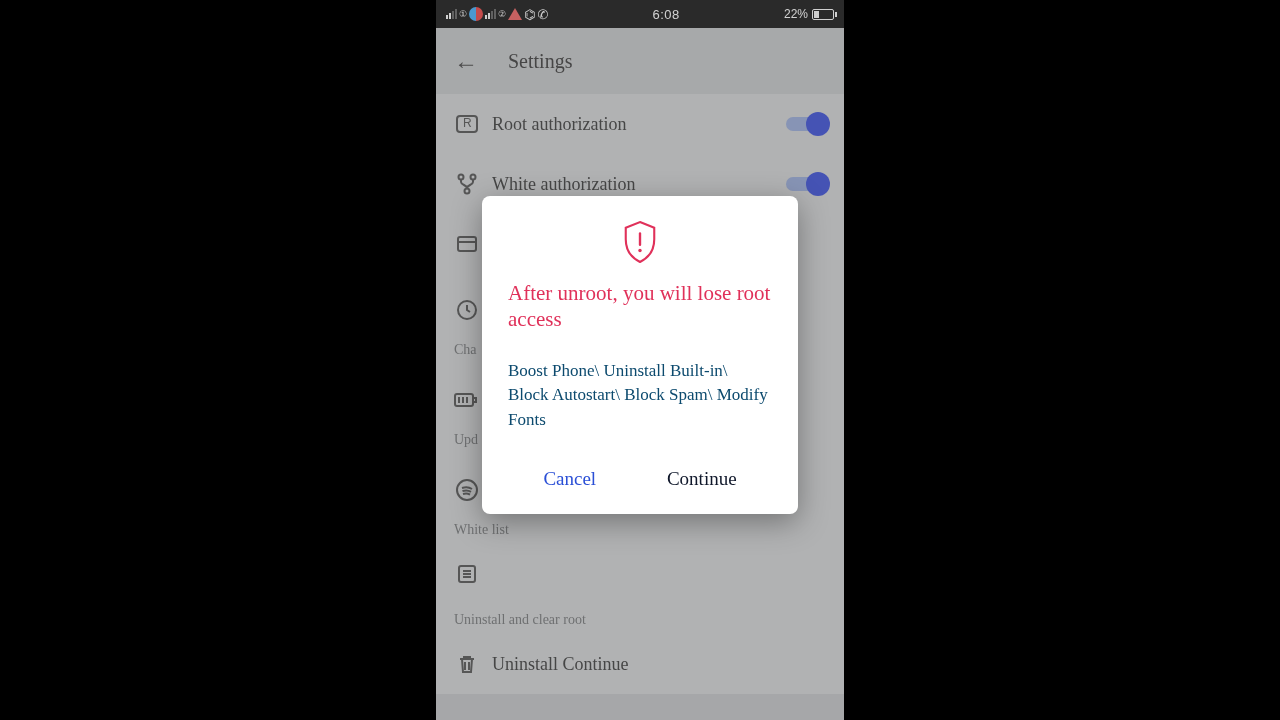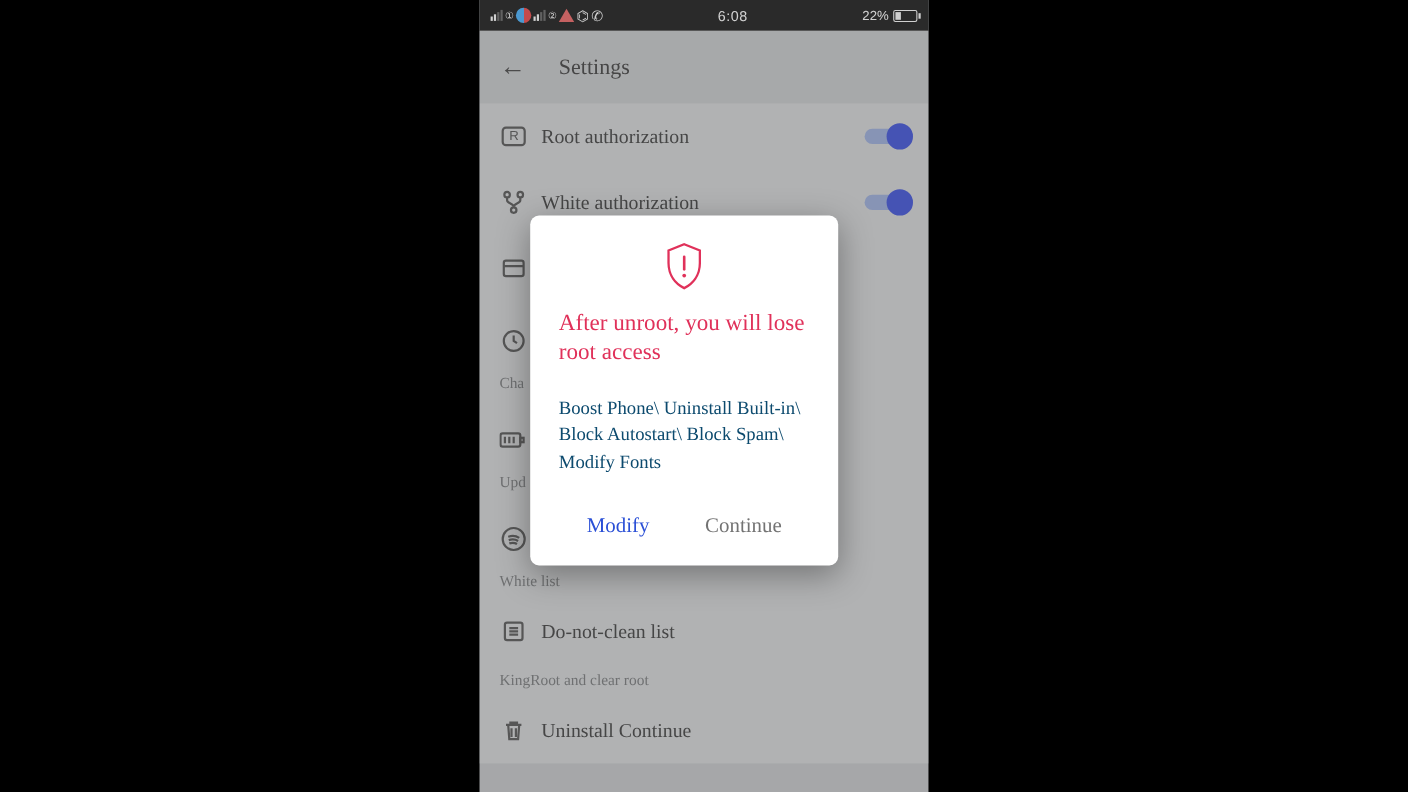--- a/index.html
+++ b/index.html
@@ -83,34 +83,34 @@
     inset: 0;
     background: rgba(120,120,120,0.35);
     pointer-events: none;
   }
   
   
   .dialog {
     position: absolute;
     left: 482px;
     top: 196px;
-    width: 280px;
+    width: 316px;
     background: #fff;
     border-radius: 8px;
     box-shadow: 0 8px 30px rgba(0,0,0,0.35);
     padding: 24px 26px 18px;
   }
   .dlg-icon { display:flex; justify-content:center; margin-bottom: 16px; }
   .shield { width: 38px; height: 44px; }
   .dlg-title { color: #e0315a; font-size: 21px; line-height: 1.25; font-family: 'Comic Sans MS', cursive; margin-bottom: 26px; }
   .dlg-body { color: #0c4a6e; font-size: 17px; line-height: 1.45; font-family: 'Comic Sans MS', cursive; margin-bottom: 28px; }
   .dlg-actions { display:flex; justify-content: space-around; padding: 4px 0 2px; }
   .dlg-btn { font-size: 19px; font-family: 'Comic Sans MS', cursive; cursor: pointer; border:none; background:none; padding: 4px 10px; }
   .btn-cancel { color: #2a4fd6; }
-  .btn-continue { color: #737373; }
+  .btn-continue { color: #0f172a; }
 </style>
 </head>
 <body>
 
 <div class="bg-layer">
   
   
 </div>
 
 <div class="phone">
@@ -217,24 +217,23 @@
 
     <div class="setting-row">
       <span class="setting-icon ico-list">
         <svg width="24" height="24" viewBox="0 0 24 24">
             <rect x="4" y="4" width="16" height="16" rx="2"></rect>
             <line x1="8" y1="9" x2="16" y2="9"></line>
             <line x1="8" y1="12" x2="16" y2="12"></line>
             <line x1="8" y1="15" x2="16" y2="15"></line>
           </svg>
       </span>
-      <span class="setting-label">Do-not-clean list</span>
-    </div>
-
-    <div class="section-label">KingRoot and clear root</div>
+    </div>
+
+    <div class="section-label">Uninstall and clear root</div>
 
     <div class="setting-row">
       <span class="setting-icon ico-trash">
         <svg width="24" height="24" viewBox="0 0 24 24">
             <path d="M5 7h14M9 7V5h6v2M7 7l1 13h8l1-13"></path>
             <line x1="10" y1="10" x2="10" y2="18"></line>
             <line x1="14" y1="10" x2="14" y2="18"></line>
           </svg>
       </span>
       <span class="setting-label">Uninstall Continue</span>
@@ -249,16 +248,16 @@
   <div class="dlg-icon">
     <svg class="shield" viewBox="0 0 40 46">
         <path d="M20 2 L35 8 V20 C35 32 28 40 20 44 C12 40 5 32 5 20 V8 Z" fill="none" stroke="#e0315a" stroke-width="2.2"></path>
         <line x1="20" y1="14" x2="20" y2="26" stroke="#e0315a" stroke-width="2.5" stroke-linecap="round"></line>
         <circle cx="20" cy="32" r="1.8" fill="#e0315a"></circle>
       </svg>
   </div>
   <div class="dlg-title">After unroot, you will lose root access</div>
   <div class="dlg-body">Boost Phone\ Uninstall Built-in\ Block Autostart\ Block Spam\ Modify Fonts</div>
   <div class="dlg-actions">
-    <button class="dlg-btn btn-cancel">Modify</button>
+    <button class="dlg-btn btn-cancel">Cancel</button>
     <button class="dlg-btn btn-continue">Continue</button>
   </div>
 </div>
 
 </body></html>

